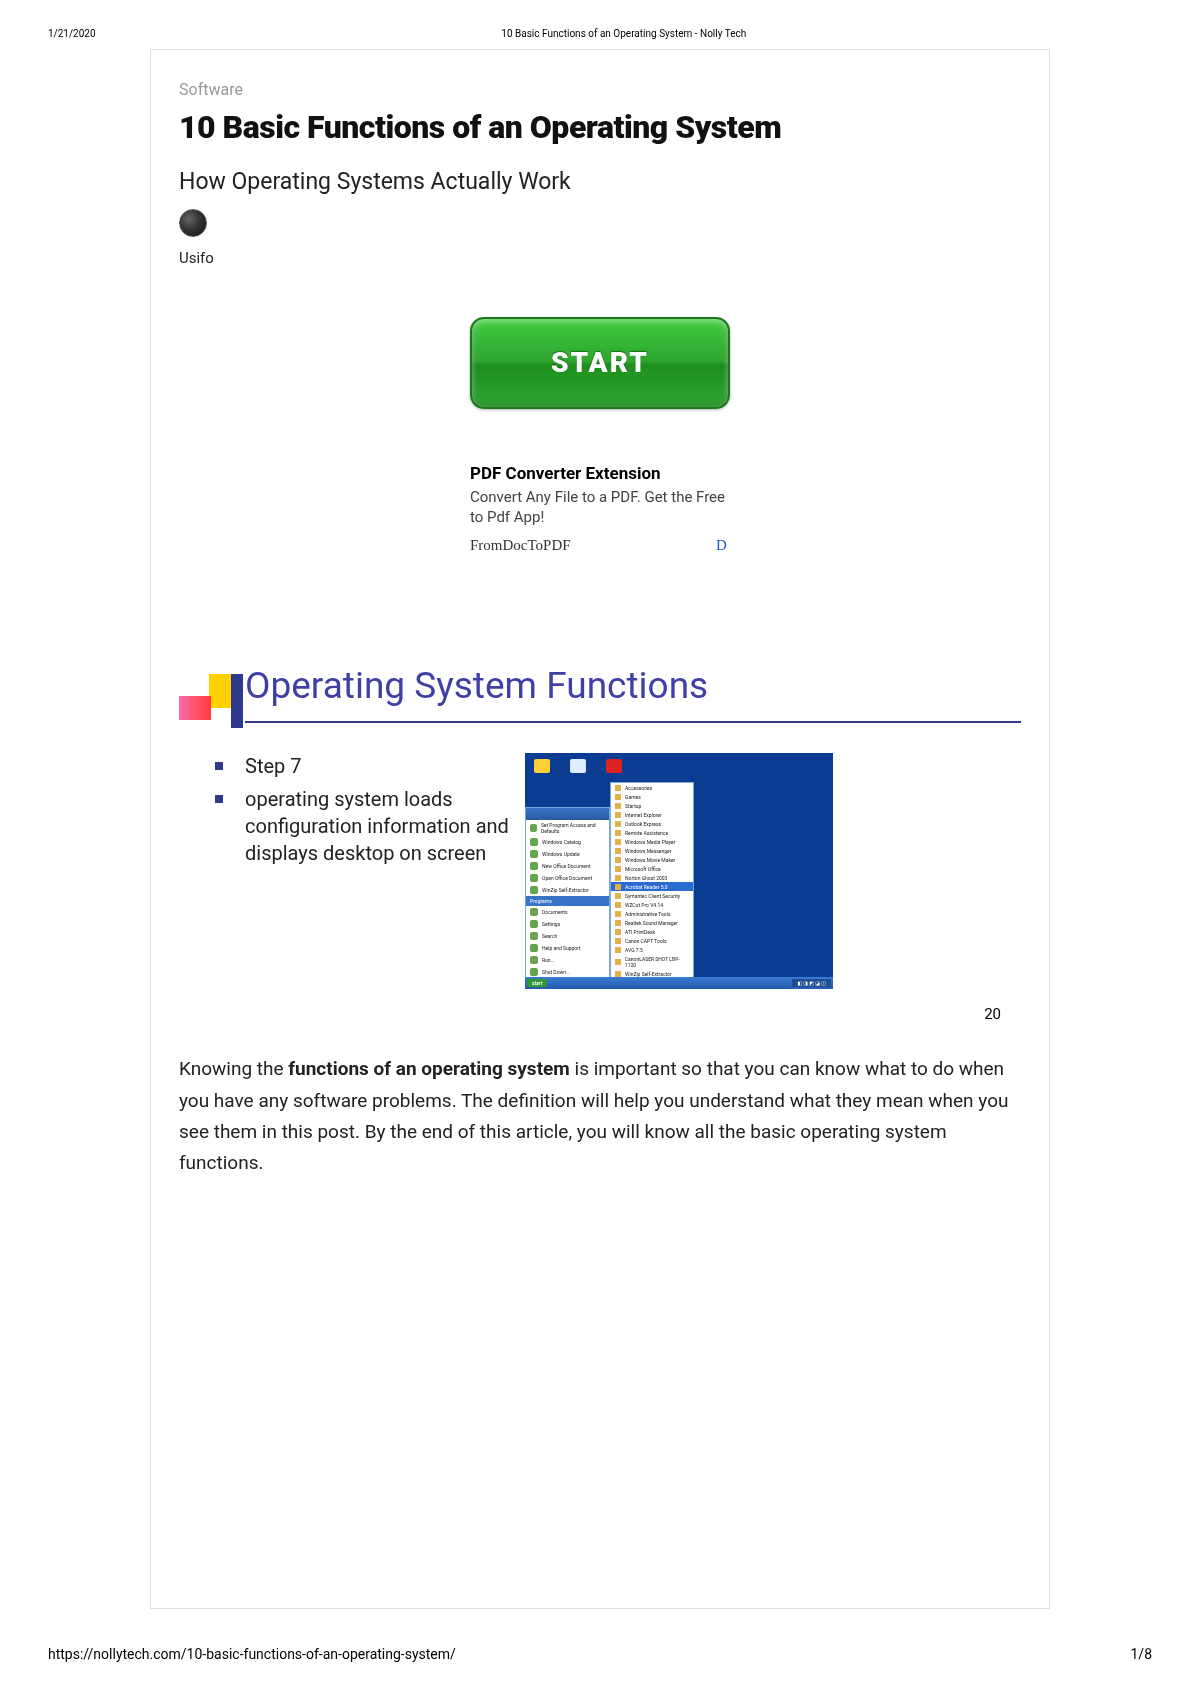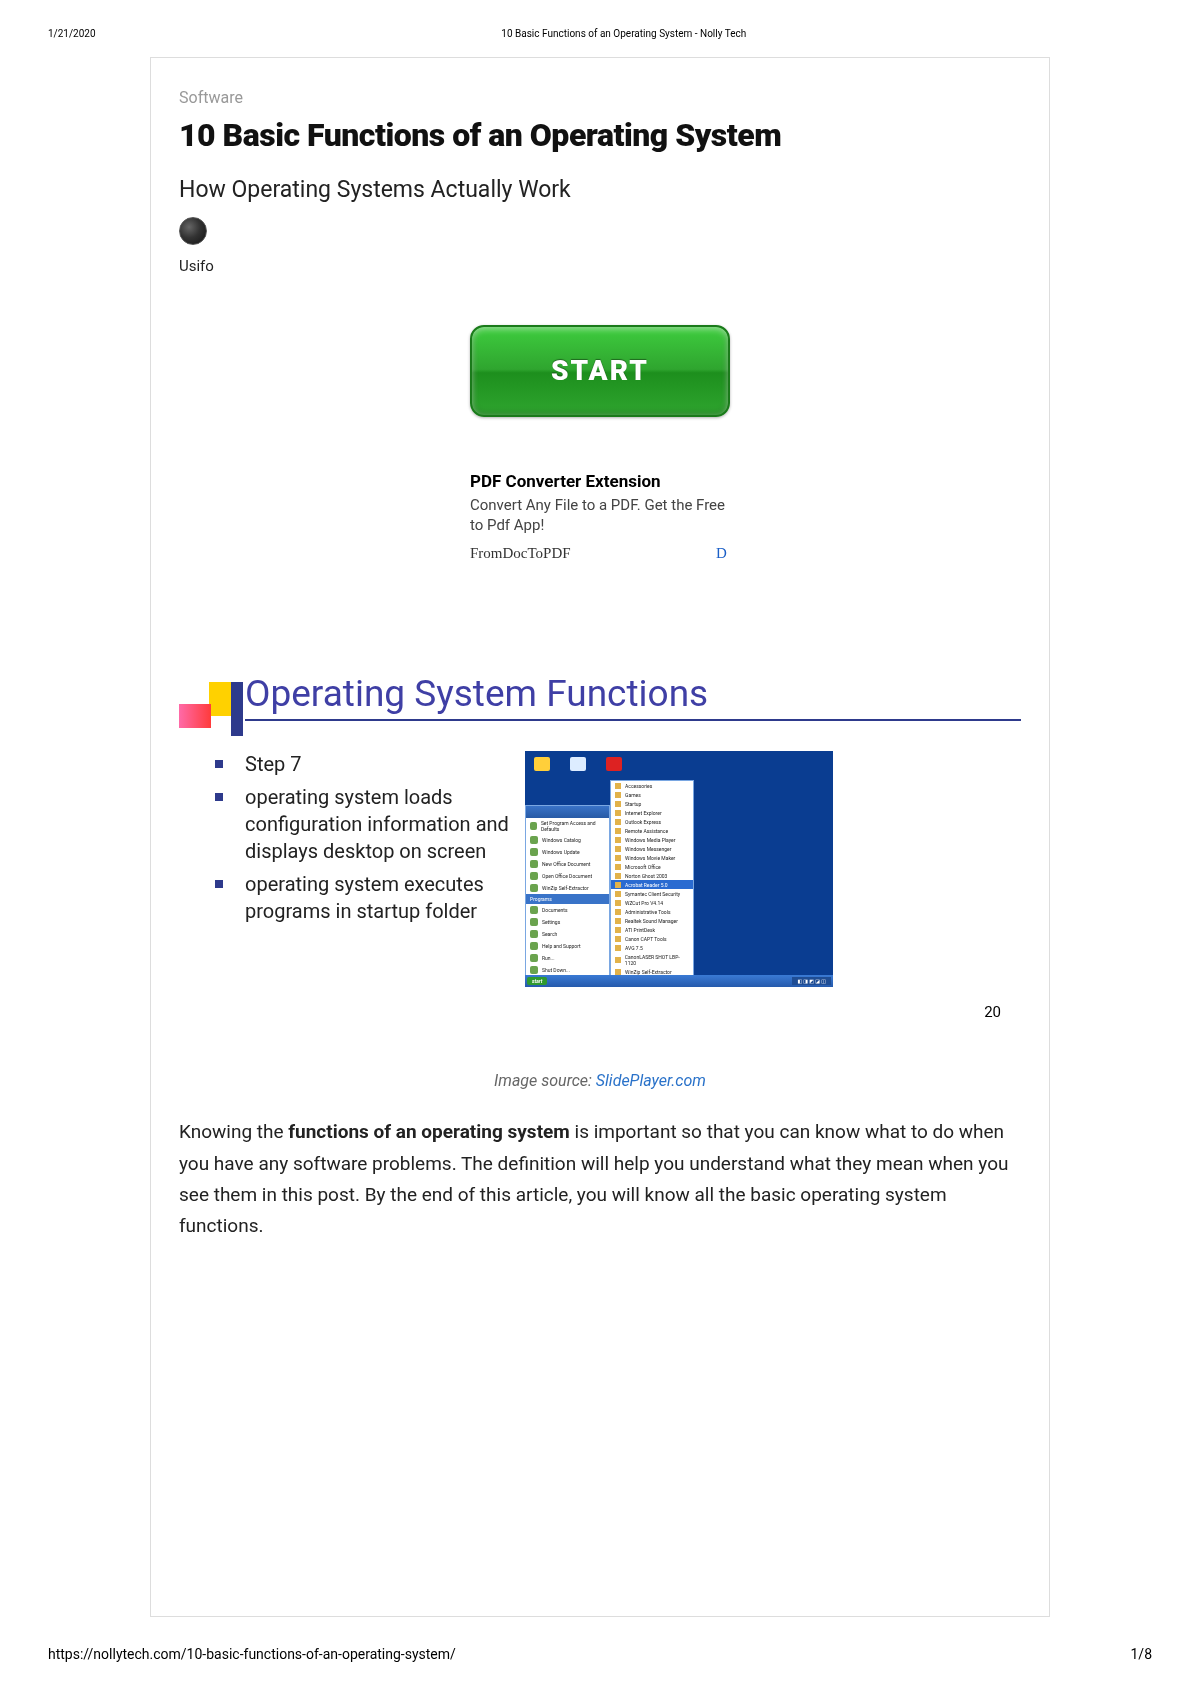--- a/index.html
+++ b/index.html
@@ -12,21 +12,21 @@
       color: #000;
     }
     .print-header {
       display: flex;
       justify-content: space-between;
       padding: 28px 48px 10px 48px;
       font-size: 10px;
       color: #000;
     }
     .page-container {
-      margin: 8px 150px 0 150px;
+      margin: 0 150px 0 150px;
       border: 1px solid #ddd;
       background: #fff;
       padding: 30px 28px 20px 28px;
       min-height: 1560px;
     }
     .category {
       color: #999;
       font-size: 16px;
       margin-bottom: 10px;
     }
@@ -112,21 +112,21 @@
       position: absolute;
       top: 10px; left: 0;
       width: 54px; height: 54px;
     }
     .sq-yellow { position:absolute; top:0; left:30px; width:34px; height:34px; background:#ffd100; }
     .sq-red    { position:absolute; top:22px; left:0; width:32px; height:24px; background: linear-gradient(to right, #ff6aa8, #ff3b3b); }
     .sq-blue   { position:absolute; top:0; left:52px; width:12px; height:54px; background:#2e3a8c; }
     .slide-title-wrap {
       margin-left: 66px;
       border-bottom: 2px solid #2e3a8c;
-      padding-bottom: 4px;
+      padding-bottom: 14px;
       margin-bottom: 30px;
     }
     .slide-title {
       color: #3f3fa5;
       font-size: 37px;
       font-weight: 400;
     }
     .slide-body {
       display: flex;
       gap: 10px;
@@ -263,24 +263,20 @@
     <div class="slide-body">
       <div class="slide-bullets">
         <div class="b">
             <span class="sq"></span>
             <span>Step 7</span>
           </div>
         <div class="b">
             <span class="sq"></span>
             <span>operating system loads configuration information and displays desktop on screen</span>
           </div>
-        <div class="b">
-            <span class="sq"></span>
-            <span>operating system executes programs in startup folder</span>
-          </div>
       </div>
 
       <div class="desktop-shot">
         <div class="desk-icons">
           <div class="desk-icon">
               <div class="di-a"></div>
             </div>
           <div class="desk-icon">
               <div class="di-b"></div>
             </div>
@@ -430,23 +426,20 @@
         <div class="taskbar">
           <span class="tb-start">start</span>
           <span class="tb-tray">◧ ◨ ◩ ◪ ◫</span>
         </div>
       </div>
     </div>
 
     <div class="page-num">20</div>
   </div>
 
-  <div class="caption">
-    <span>Image source: </span><a>SlidePlayer.com</a>
-  </div>
 
   <p class="body-text">
     <span>Knowing the </span><strong>functions of an operating system</strong><span> is important so that you can know what to do when you have any software problems. The definition will help you understand what they mean when you see them in this post. By the end of this article, you will know all the basic operating system functions.</span>
   </p>
 
 </div>
 
 <div class="print-footer">
   <span>https://nollytech.com/10-basic-functions-of-an-operating-system/</span>
   <span>1/8</span>

